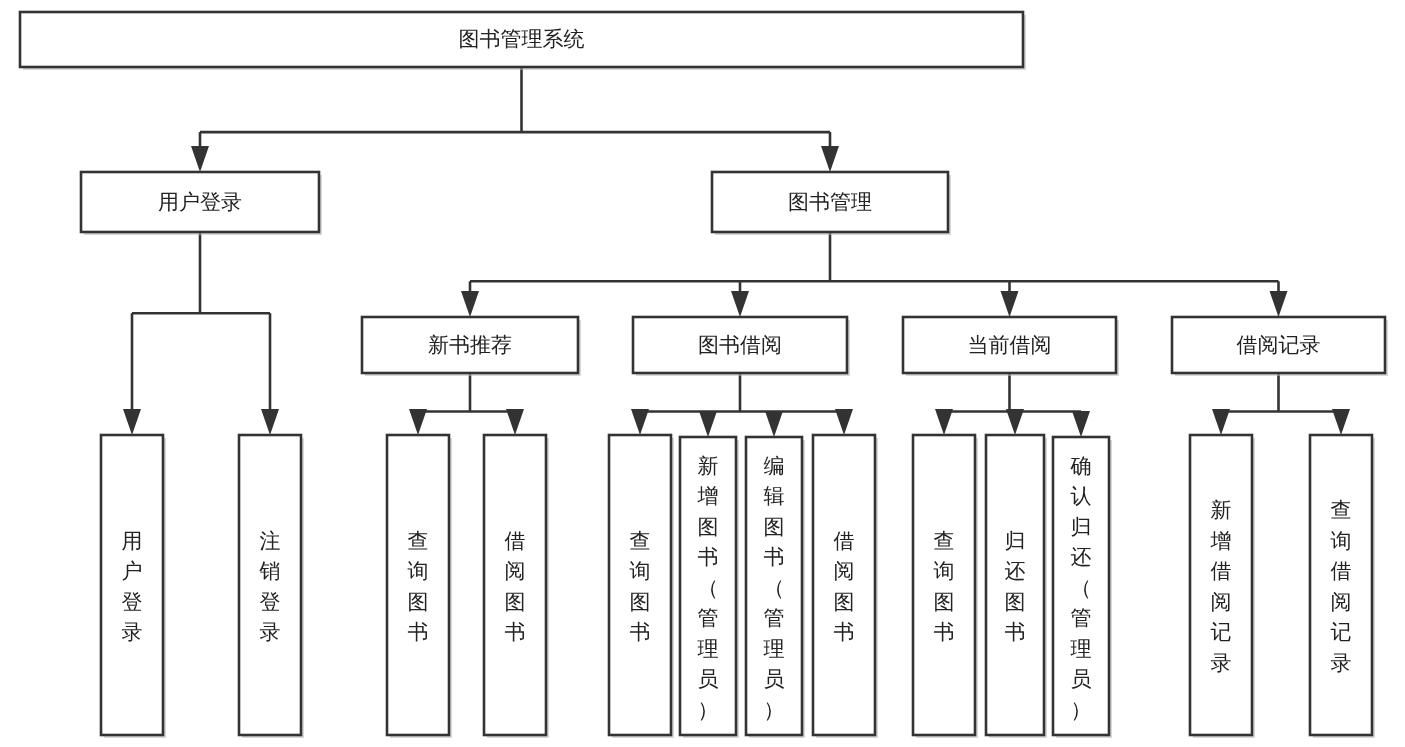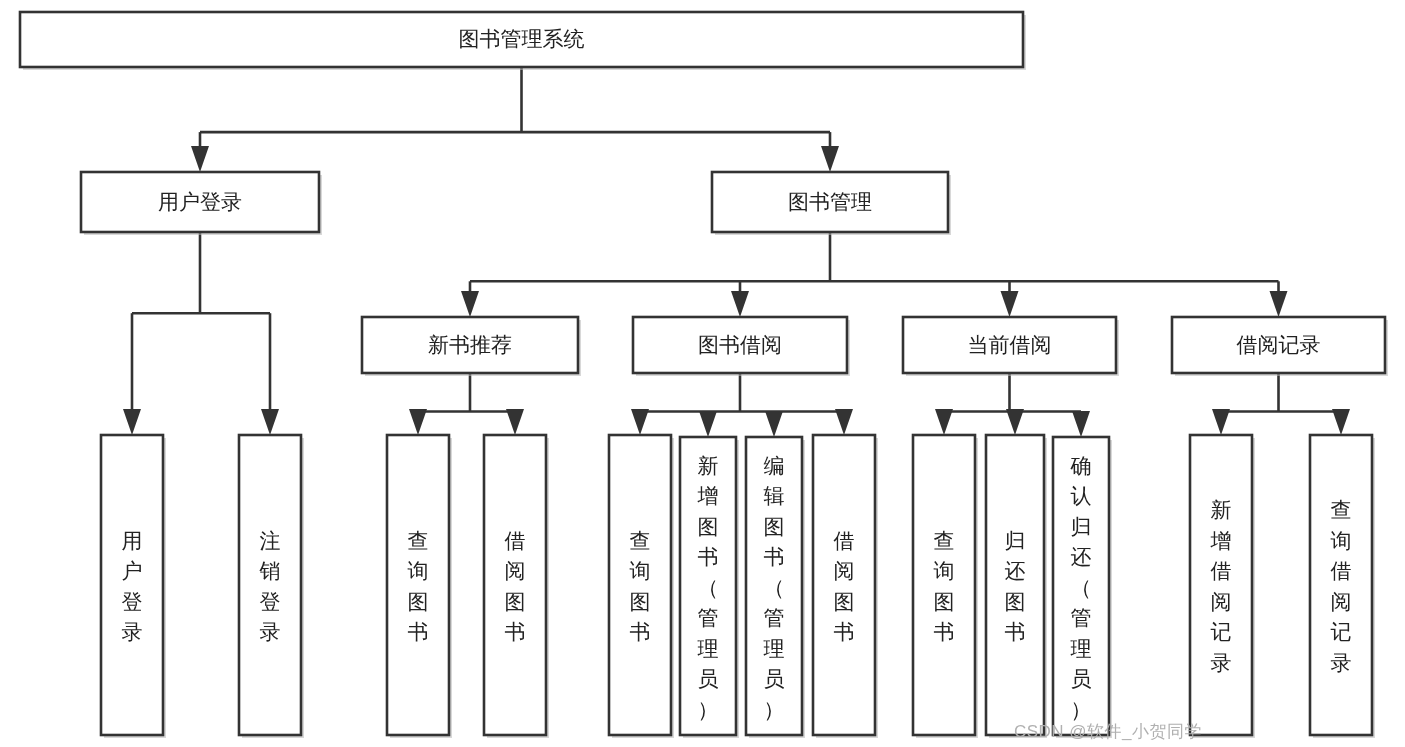--- a/index.html
+++ b/index.html
@@ -224,14 +224,13 @@
           <rect x="1190" y="435" width="62" height="300" class="node-box"></rect>
           <text x="1221" y="0" class="node-label-vertical"><tspan x="1221" y="517.29">新</tspan><tspan x="1221" y="547.79">增</tspan><tspan x="1221" y="578.29">借</tspan><tspan x="1221" y="608.79">阅</tspan><tspan x="1221" y="639.29">记</tspan><tspan x="1221" y="669.79">录</tspan></text>
         </g>
         <g>
           <rect x="1313" y="438" width="62" height="300" class="node-shadow"></rect>
           <rect x="1310" y="435" width="62" height="300" class="node-box"></rect>
           <text x="1341" y="0" class="node-label-vertical"><tspan x="1341" y="517.29">查</tspan><tspan x="1341" y="547.79">询</tspan><tspan x="1341" y="578.29">借</tspan><tspan x="1341" y="608.79">阅</tspan><tspan x="1341" y="639.29">记</tspan><tspan x="1341" y="669.79">录</tspan></text>
         </g>
       </g>
   </svg>
-  <div class="watermark">CSDN @软件_小贺同学</div>
 </div>
 
 </body></html>

